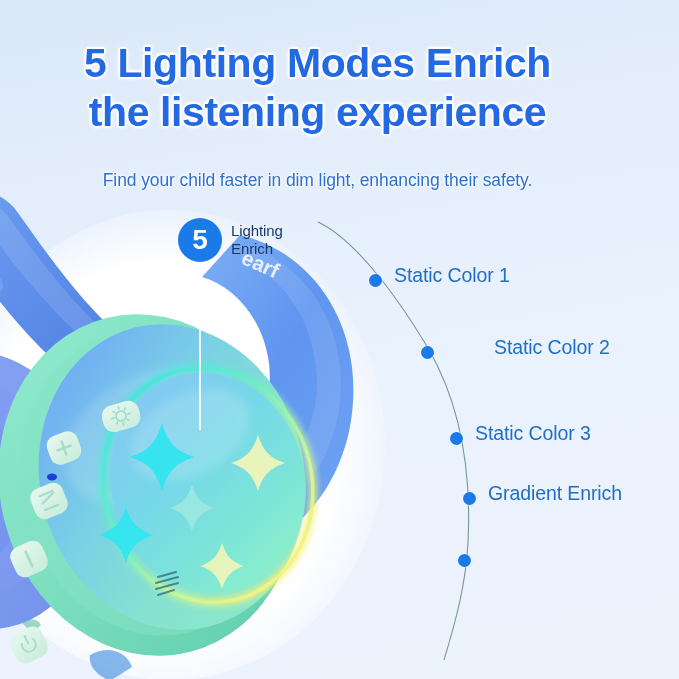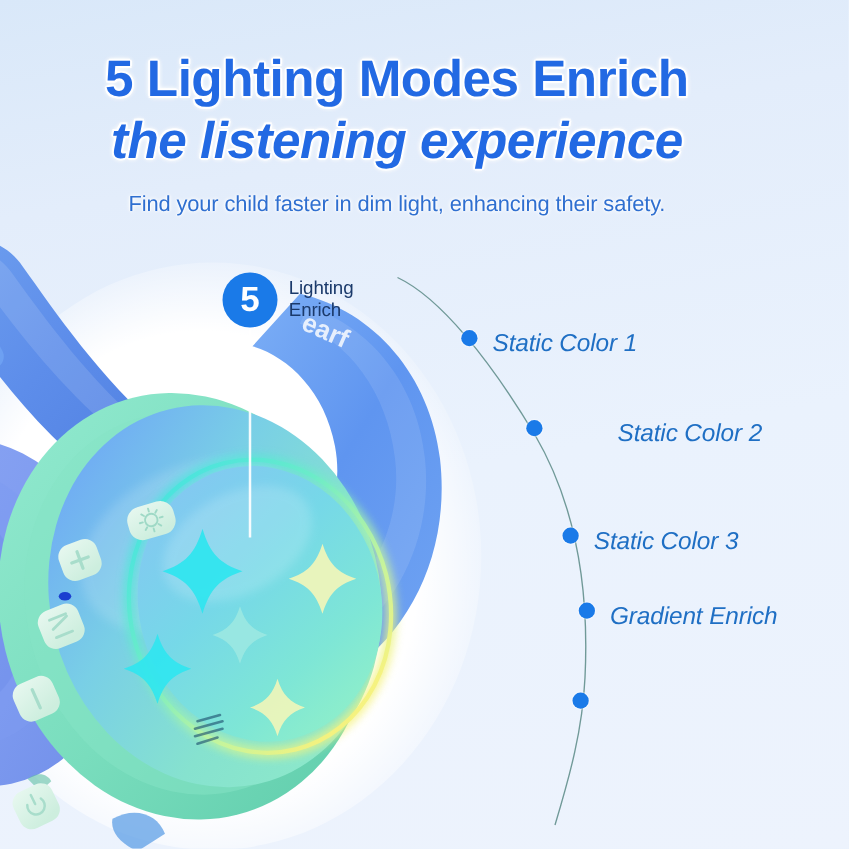--- a/index.html
+++ b/index.html
@@ -31,46 +31,45 @@
     margin:0;
     padding:0;
     text-shadow:
       0 0 5px #ffffff, 0 0 5px #ffffff, 0 0 4px #ffffff,
       1.6px 0 0 #ffffff, -1.6px 0 0 #ffffff,
       0 1.6px 0 #ffffff, 0 -1.6px 0 #ffffff,
       1.2px 1.2px 0 #ffffff, -1.2px 1.2px 0 #ffffff,
       1.2px -1.2px 0 #ffffff, -1.2px -1.2px 0 #ffffff;
   }
   .headline-l1{margin-top:37px;}
-  .headline-l2{margin-top:-3px;font-style:italic;}
+  .headline-l2{margin-top:-3px;}
   .subhead{
     font-size:17.5px;
     color:#2f6fd0;
-    margin-top:14px;
+    margin-top:31px;
     letter-spacing:-0.1px;
     text-shadow:0 0 4px #ffffff,0 0 3px #ffffff,0.8px 0 0 #f2f7fe,-0.8px 0 0 #f2f7fe;
   }
 
   
   #product{
     position:absolute;left:-60px;top:185px;
     width:480px;height:500px;
     z-index:10;
   }
   #product svg{display:block;}
 
   
   #arc-layer{position:absolute;left:0;top:0;width:679px;height:679px;z-index:20;pointer-events:none;}
 
   .list-item{
     position:absolute;
-    display:flex;align-items:flex-start;
+    display:flex;align-items:flex-end;
     z-index:30;
     white-space:nowrap;
-    font-style:italic;
   }
   .bullet{
     width:13px;height:13px;border-radius:50%;
     background:#1a7ae8;
     flex:0 0 auto;
     box-shadow:0 0 0 1px rgba(255,255,255,.35);
   }
   .item-label{
     margin-left:12px;
     font-size:19.5px;

